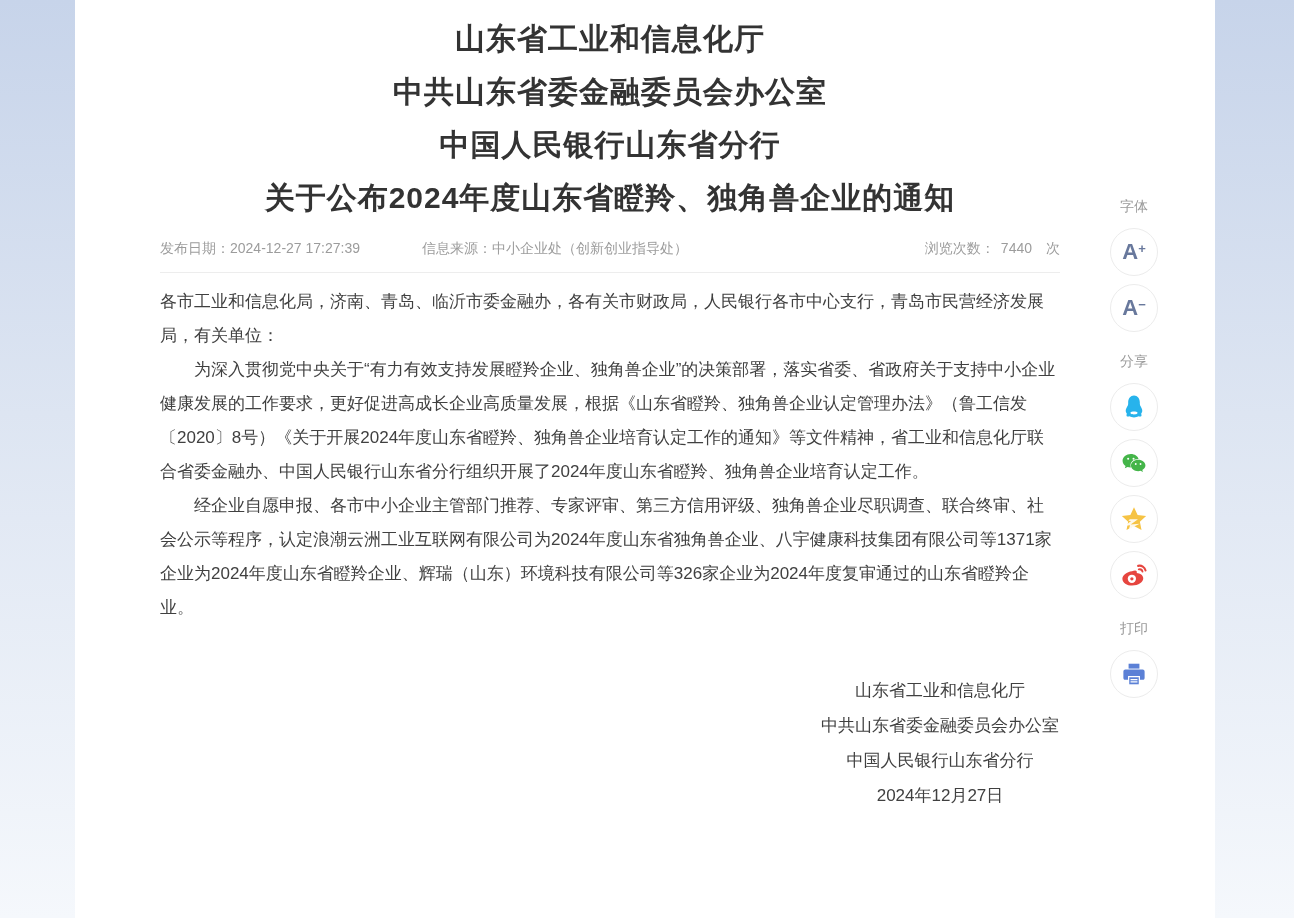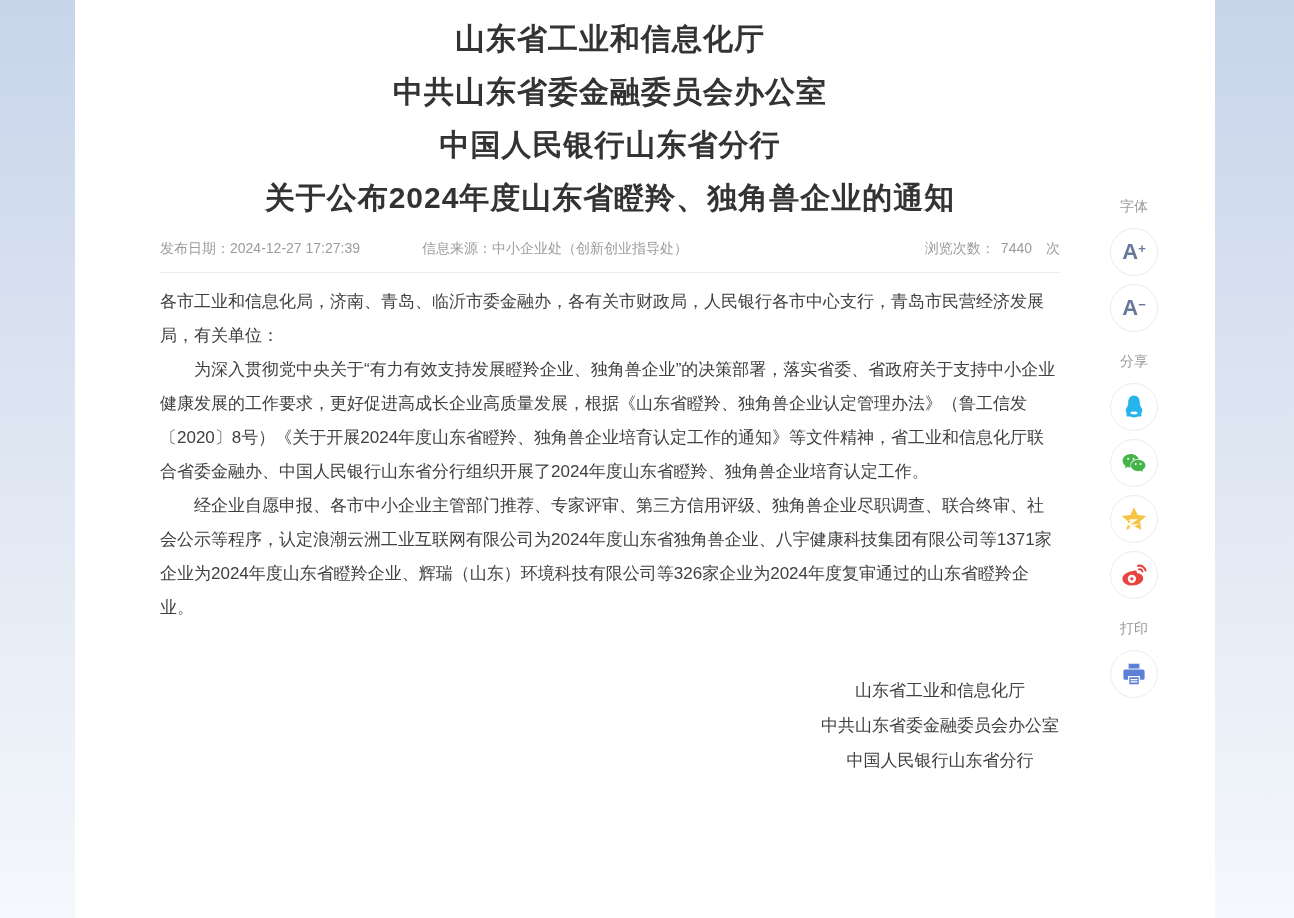--- a/index.html
+++ b/index.html
@@ -82,20 +82,21 @@
       <p class="no-indent">各市工业和信息化局，济南、青岛、临沂市委金融办，各有关市财政局，人民银行各市中心支行，青岛市民营经济发展局，有关单位：</p>
       <p>为深入贯彻党中央关于“有力有效支持发展瞪羚企业、独角兽企业”的决策部署，落实省委、省政府关于支持中小企业健康发展的工作要求，更好促进高成长企业高质量发展，根据《山东省瞪羚、独角兽企业认定管理办法》（鲁工信发〔2020〕8号）《关于开展2024年度山东省瞪羚、独角兽企业培育认定工作的通知》等文件精神，省工业和信息化厅联合省委金融办、中国人民银行山东省分行组织开展了2024年度山东省瞪羚、独角兽企业培育认定工作。</p>
       <p>经企业自愿申报、各市中小企业主管部门推荐、专家评审、第三方信用评级、独角兽企业尽职调查、联合终审、社会公示等程序，认定浪潮云洲工业互联网有限公司为2024年度山东省独角兽企业、八宇健康科技集团有限公司等1371家企业为2024年度山东省瞪羚企业、辉瑞（山东）环境科技有限公司等326家企业为2024年度复审通过的山东省瞪羚企业。</p>
     </div>
 
 
     <div class="signature">
       <div>山东省工业和信息化厅</div>
       <div>中共山东省委金融委员会办公室</div>
       <div>中国人民银行山东省分行</div>
+      <div>2024年12月27日</div>
     </div>
 
   </div>
 </div>
 
 <div class="sidebar">
   <div class="side-label">字体</div>
 
   <button class="circle-btn">
     <span class="font-btn"><span>A</span><sup>+</sup></span>

